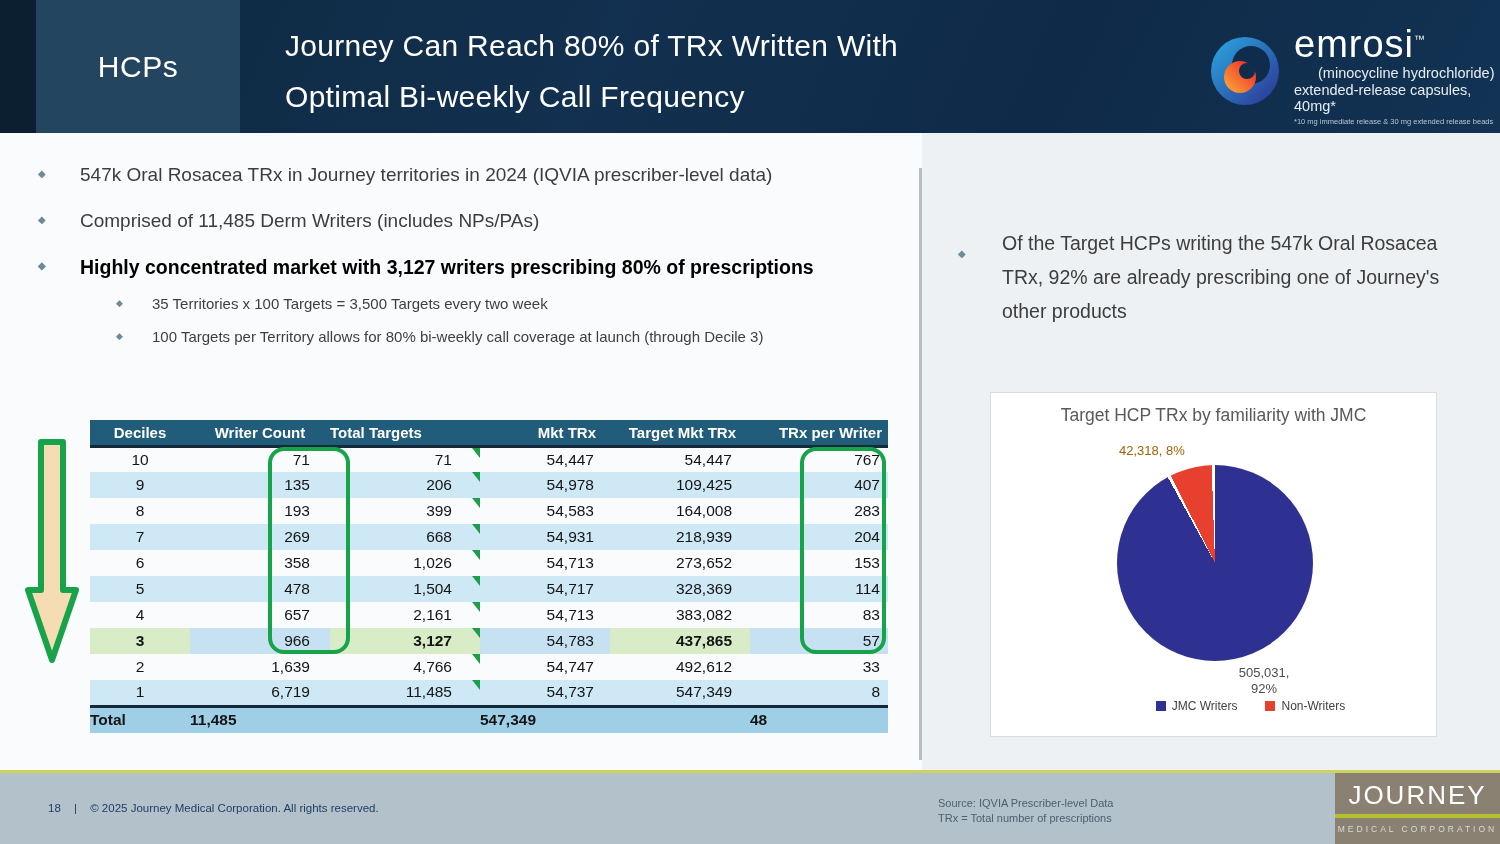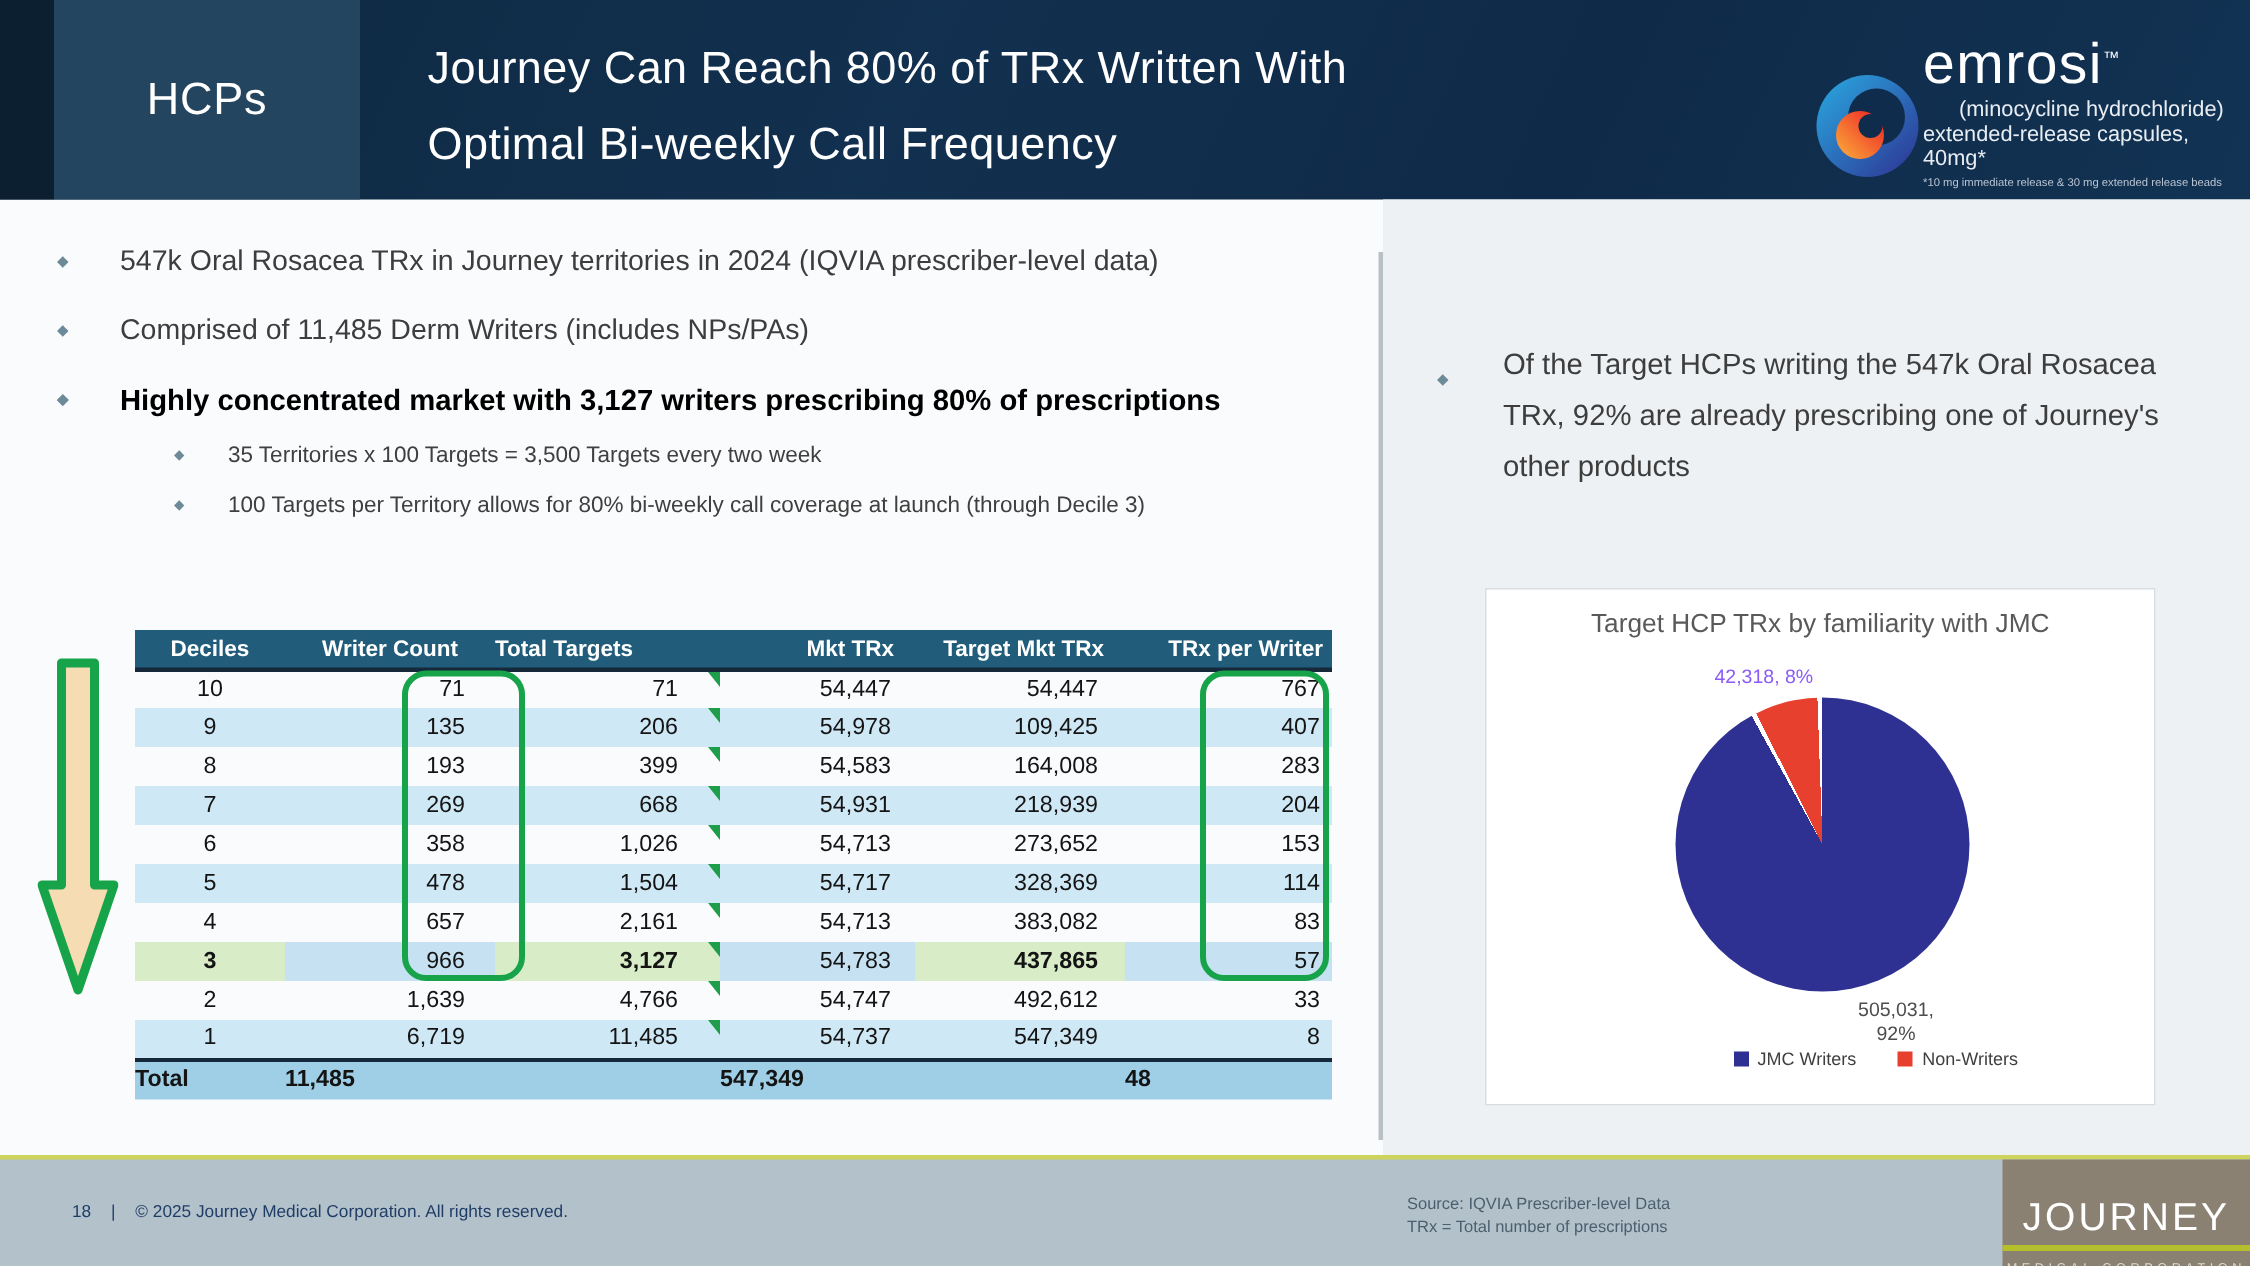--- a/index.html
+++ b/index.html
@@ -8,21 +8,21 @@
 
   
   .header { position:absolute; top:0; left:0; width:1500px; height:133px;
             background:linear-gradient(115deg,#0d2840 0%,#12304f 40%,#0f2a48 70%,#123354 100%); }
   .header-strip { position:absolute; left:0; top:0; width:36px; height:133px; background:#0b1f30; }
   .hcps-box { position:absolute; left:36px; top:0; width:204px; height:133px; background:#23455f;
               display:flex; align-items:center; justify-content:center; }
   .hcps-box span { color:#fff; font-size:30px; font-weight:400; letter-spacing:0.5px; }
   .slide-title { position:absolute; left:285px; top:20px; color:#fff; font-size:30px;
                  font-weight:400; line-height:51px; letter-spacing:0.3px; }
-  .emrosi { position:absolute; left:1208px; top:20px; display:flex; align-items:flex-end; }
+  .emrosi { position:absolute; left:1208px; top:20px; display:flex; gap:12px; align-items:center; }
   .emrosi-text { color:#fff; }
   .emrosi-brand { font-size:38px; font-weight:400; letter-spacing:1px; line-height:38px; }
   .emrosi-brand sup { font-size:11px; }
   .emrosi-generic { font-size:14.5px; color:#e8edf3; margin-top:2px;margin-left:24px; }
   .emrosi-form { font-size:14.5px; color:#e8edf3; margin-top:1px; }
   .emrosi-foot { font-size:7.5px; color:#b9c4d2; margin-top:3px; }
 
   
   .right-panel { position:absolute; left:922px; top:133px; width:578px; height:637px; background:#eef1f3; }
   .divider { position:absolute; left:919px; top:168px; width:3px; height:592px; background:#b8bfc5; }
@@ -70,35 +70,35 @@
   
   .right-bullet { position:absolute; left:952px; top:226px; width:510px; }
   .right-bullet .bullet { font-size:19.5px; line-height:34px; color:#3d3d3d; padding-left:50px; }
   .right-bullet .bullet-marker { left:6px; top:11px; }
 
   
   .card { position:absolute; left:990px; top:392px; width:447px; height:345px; background:#fff;
           border:1px solid #d9dde1; }
   .card-title { text-align:center; margin-top:12px; font-size:17.5px; color:#595959; font-weight:400; }
   .pie { position:absolute; left:126px; top:72px; width:196px; height:196px; border-radius:50%; }
-  .pie-label-small { position:absolute; left:128px; top:50px; font-size:13px; color:#8b5cf6;margin-left:24px; }
+  .pie-label-small { position:absolute; left:128px; top:50px; font-size:13px; color:#a16207; }
   .pie-label-big { position:absolute; left:213px; top:272px; width:120px; text-align:center;
                    font-size:13px; color:#4d4d4d; line-height:16px; }
   .legend { position:absolute; left:0; top:306px; width:447px; display:flex; justify-content:center; gap:28px;margin-left:36px; }
   .legend-item { display:flex; align-items:center; gap:6px; font-size:12px; color:#3f3f3f; }
   .legend-swatch { width:10px; height:10px; display:inline-block; }
 
   
   .footer { position:absolute; left:0; bottom:0; width:1500px; height:74px; background:#b3c1ca; }
   .footer-line { position:absolute; top:0; left:0; width:1500px; height:3px; background:#ccd45e; }
   .footer-left { position:absolute; left:48px; top:32px; font-size:11.5px; color:#203d68; }
   .footer-left .sep { margin:0 10px; }
   .footer-src { position:absolute; left:938px; top:26px; font-size:11px; color:#4c5f6e; line-height:15px; }
   .journey { position:absolute; right:0; top:3px; width:165px; height:71px; background:#8a8173; text-align:center; }
-  .journey-name { color:#fff; font-size:26px; font-weight:400; letter-spacing:2px; margin-top:23px; }
+  .journey-name { color:#fff; font-size:26px; font-weight:400; letter-spacing:2px; margin-top:7px; }
   .journey-bar { width:165px; height:4px; background:#b6c02c; margin-top:3px; }
   .journey-sub { color:#d8dbd3; font-size:8.5px; letter-spacing:3px; margin-top:6px; }
 </style>
 </head>
 <body>
 
 <div class="slide">
 
   <div class="header">
     <div class="header-strip"></div>

